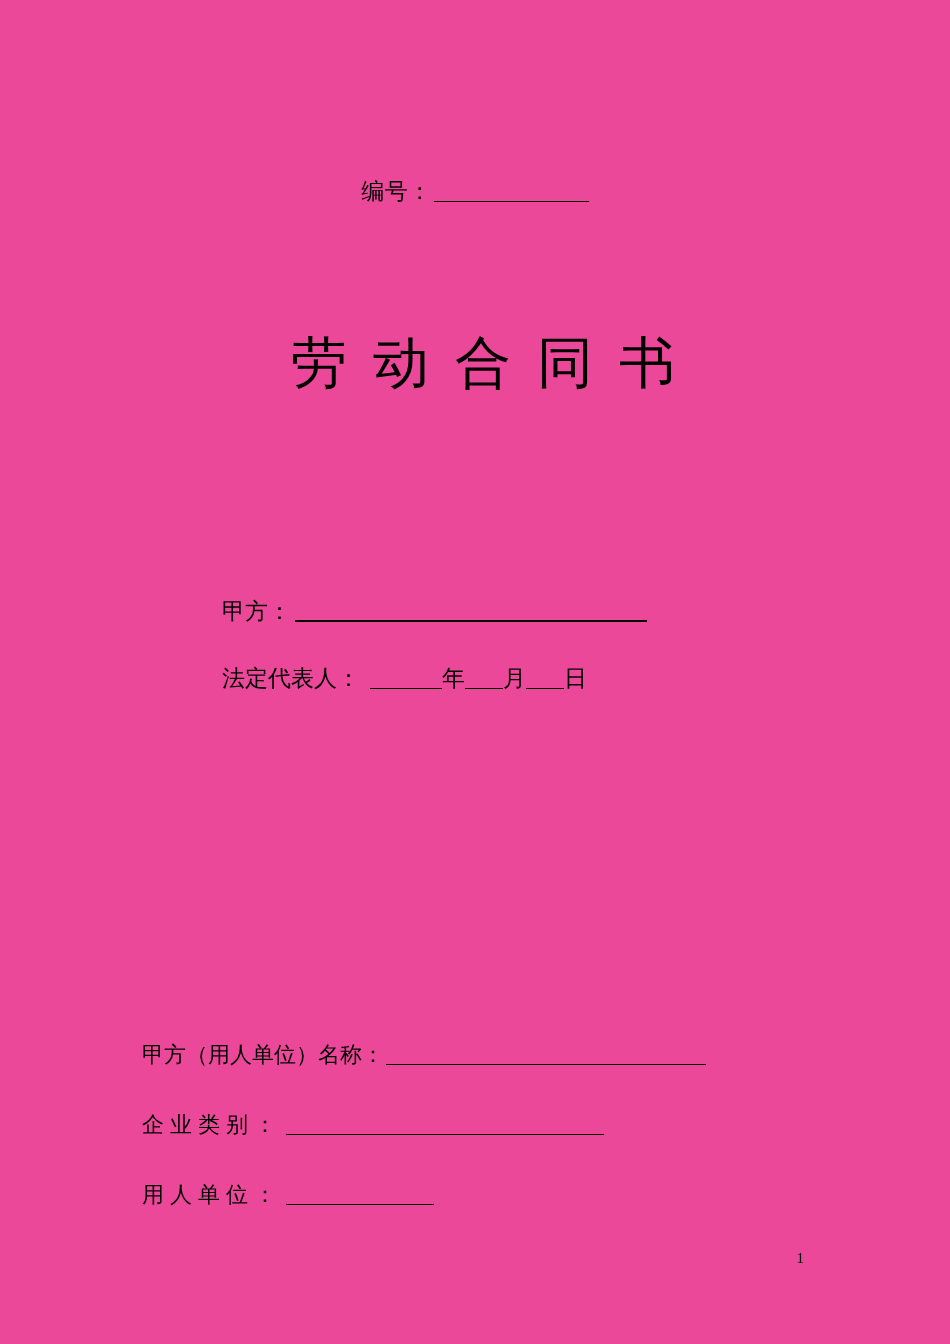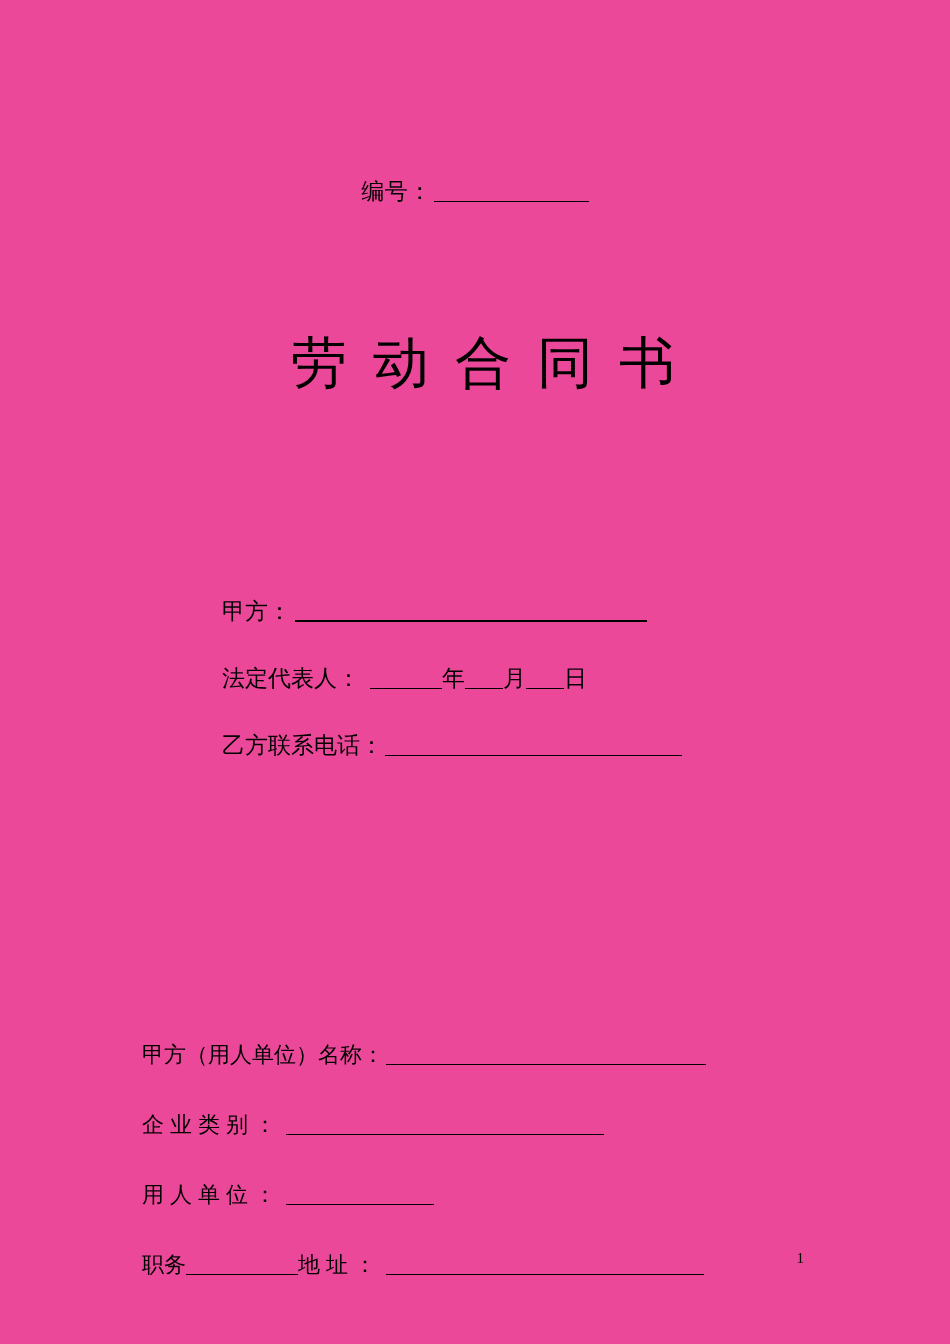--- a/index.html
+++ b/index.html
@@ -134,41 +134,35 @@
 
     <div class="party-line">
       <span class="lbl">甲方：</span><span class="blank blank-jia"></span>
     </div>
 
 
     <div class="party-line date-line">
       <span class="lbl">法定代表人：</span><span class="blank blank-date-y"></span><span class="seg">年</span><span class="blank blank-date-m"></span><span class="seg">月</span><span class="blank blank-date-d"></span><span class="seg">日</span>
     </div>
 
-    <div class="party-line">
-      <span class="lbl">乙方联系电话：</span><span class="blank blank-phone"></span>
-    </div>
 
   </div>
 
   <div class="employer-block">
 
     <div class="emp-line">
       <span class="lbl">甲方（用人单位）名称：</span><span class="blank blank-name"></span>
     </div>
 
     <div class="emp-line">
       <span class="sp-label">企业类别：</span><span class="blank blank-type"></span>
     </div>
 
     <div class="emp-line">
       <span class="sp-label">用人单位：</span><span class="blank blank-legal"></span>
     </div>
 
-    <div class="emp-line">
-      <span class="lbl">职务</span><span class="blank blank-post"></span><span class="sp-label">地址：</span><span class="blank blank-addr"></span>
-    </div>
 
   </div>
 
   <div class="page-number">1</div>
 
 </div>
 
 </body></html>

